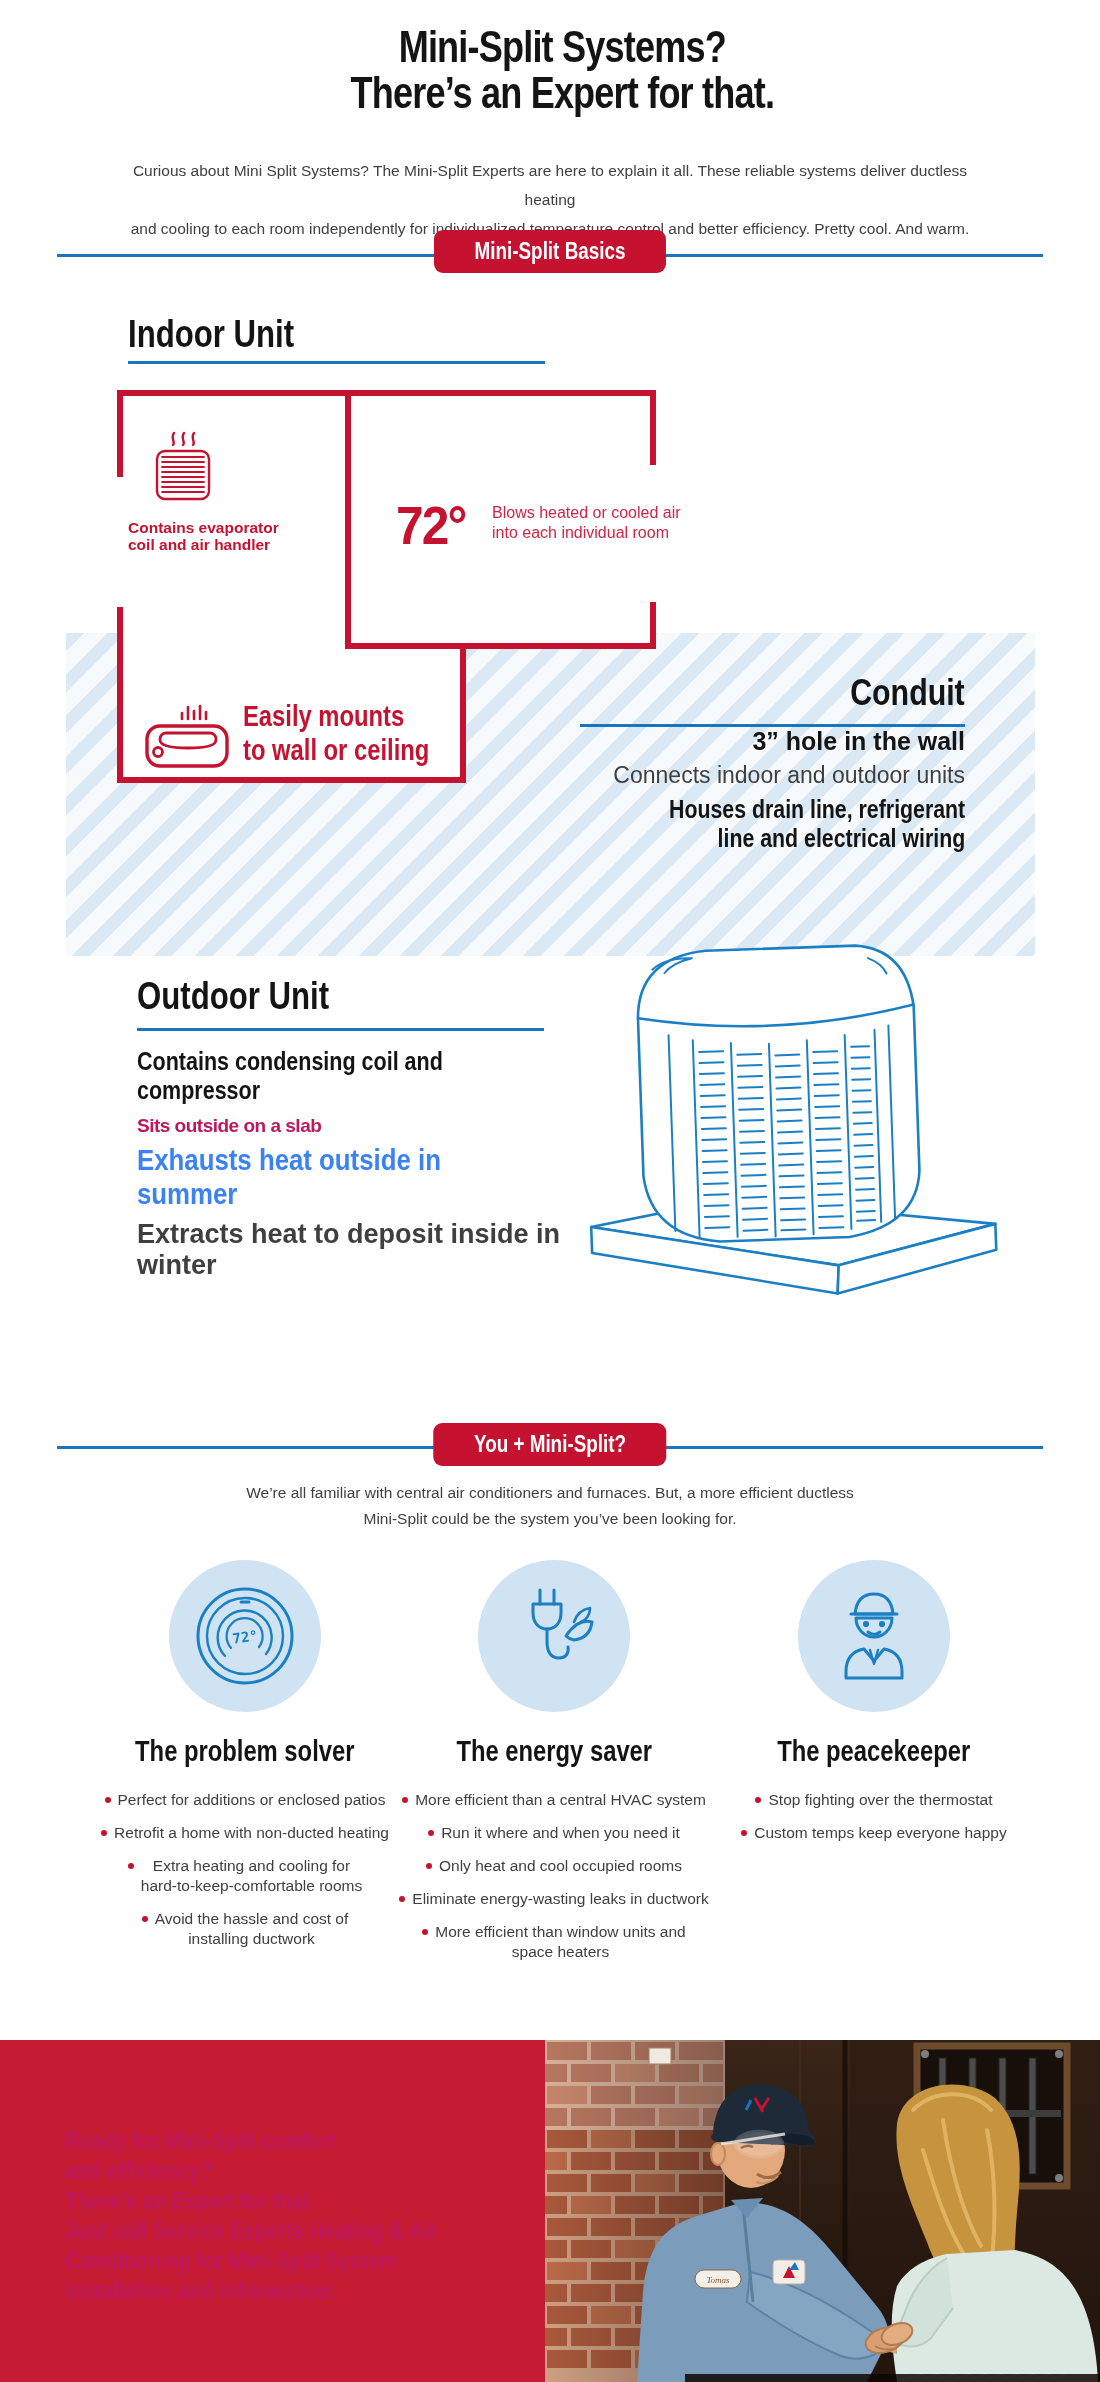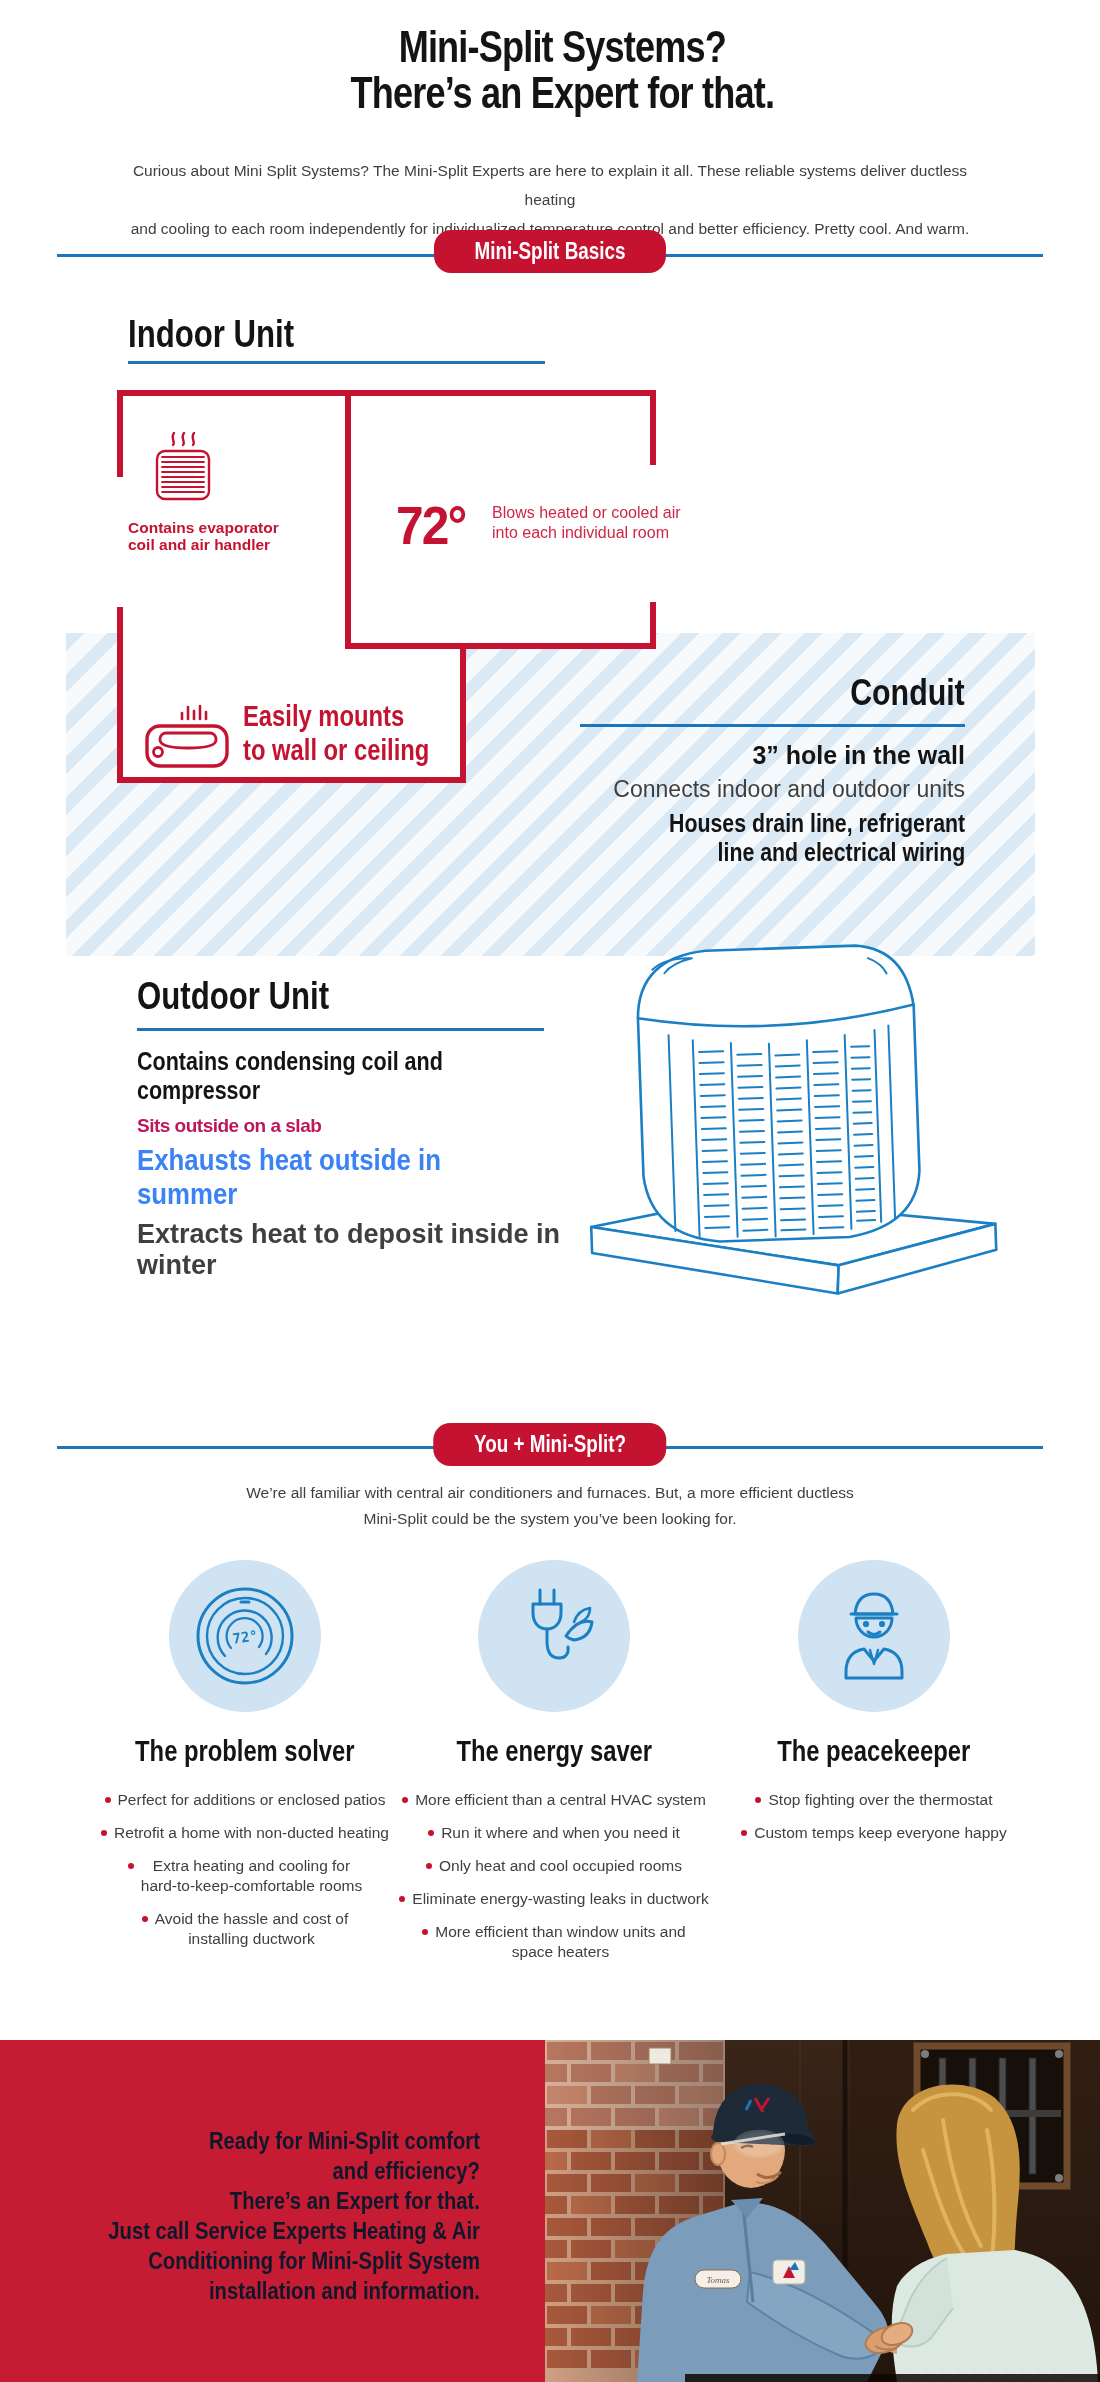--- a/index.html
+++ b/index.html
@@ -10,58 +10,58 @@
   .oc{transform-origin:center top;}
   .ol{transform-origin:left top;}
   .or{transform-origin:right top;}
   
   .title{top:24px;left:12px;width:1100px;text-align:center;font-weight:bold;color:#141414;
          font-size:44px;line-height:46px;letter-spacing:-1px;}
   .intro{top:156px;left:110px;width:880px;text-align:center;font-size:15.5px;line-height:29px;color:#3f3f3f;}
   
   .rule{left:57px;width:986px;height:3px;background:#1b75bc;}
   .badge{left:50%;transform:translateX(-50%);background:#c41230;color:#fff;font-weight:bold;
-         border-radius:17px;padding:8px 24px;font-size:23px;white-space:nowrap;}
+         border-radius:9px;padding:8px 24px;font-size:23px;white-space:nowrap;}
   
   .h-section{font-weight:bold;color:#141414;font-size:38px;white-space:nowrap;}
   .underline{height:3px;background:#1b75bc;}
   .stripes{left:66px;top:633px;width:969px;height:323px;
            background:repeating-linear-gradient(135deg,#dbe9f4 0 13px,#f6fafc 13px 29px);}
   .boxA{left:117px;top:390px;width:349px;height:393px;border:6px solid #c41230;background:#fff;box-sizing:border-box;}
   .boxB{left:345px;top:390px;width:311px;height:259px;border:6px solid #c41230;background:#fff;box-sizing:border-box;}
   .gap-patch{background:#fff;}
   .evap-caption{left:128px;top:519px;font-size:15.5px;line-height:17px;font-weight:bold;color:#c41230;}
   .temp-big{left:396px;top:494px;font-size:54px;font-weight:bold;color:#c41230;letter-spacing:-2px;}
   .temp-caption{left:492px;top:503px;width:310px;font-size:16px;line-height:20px;color:#d02646;}
   .mount-caption{left:243px;top:699px;font-size:29px;line-height:34px;font-weight:bold;color:#c41230;}
   
   .conduit-wrap{right:135px;top:672px;width:420px;text-align:right;}
   .conduit-h{font-size:37px;font-weight:bold;color:#141414;}
-  .conduit-hole{margin-top:14px;font-size:25px;font-weight:bold;color:#141414;}
+  .conduit-hole{font-size:25px;font-weight:bold;color:#141414;}
   .conduit-connects{margin-top:6px;font-size:23px;color:#3f3f3f;}
   .conduit-houses{margin-top:6px;font-size:26px;line-height:29px;font-weight:bold;color:#141414;}
   
   .outdoor-wrap{left:137px;top:975px;width:470px;}
   .out1{margin-top:16px;font-size:25px;font-weight:bold;color:#141414;}
   .out2{margin-top:10px;font-size:19px;font-weight:bold;letter-spacing:-.5px;color:#be185d;}
   .out3{margin-top:6px;font-size:30px;font-weight:bold;color:#3b82f6;}
   .out4{margin-top:8px;font-size:27px;color:#3f3f3f;font-weight:bold;}
   
   .you-intro{top:1480px;left:150px;width:800px;text-align:center;font-size:15.5px;line-height:26px;color:#3f3f3f;}
   .circle{top:1560px;width:152px;height:152px;border-radius:50%;background:#cfe3f2;}
   .col{width:320px;text-align:center;}
   .col-h{top:1735px;font-size:29px;font-weight:bold;color:#141414;}
   .bullets{top:1790px;}
   .bullet{display:flex;justify-content:center;align-items:flex-start;margin-bottom:13px;
           font-size:15.5px;line-height:20px;color:#3f3f3f;}
   .dot{flex:0 0 auto;width:6px;height:6px;border-radius:50%;background:#c41230;margin:7px 7px 0 0;}
   .bullet span.txt{white-space:pre-line;}
   
   .cta-red{left:0;top:2040px;width:545px;height:342px;background:#c51b33;}
-  .cta-text{left:40px;top:2126px;width:465px;text-align:right;color:#0f172a;font-weight:bold;
+  .cta-text{left:40px;top:2126px;width:465px;text-align:left;color:#be185d;font-weight:bold;
             font-size:23px;line-height:30px;}
   .cta-text div{white-space:nowrap;}
   .photo{left:545px;top:2040px;width:555px;height:342px;}
   svg{display:block;}
 </style>
 </head>
 <body>
 
 <div class="page">
 

